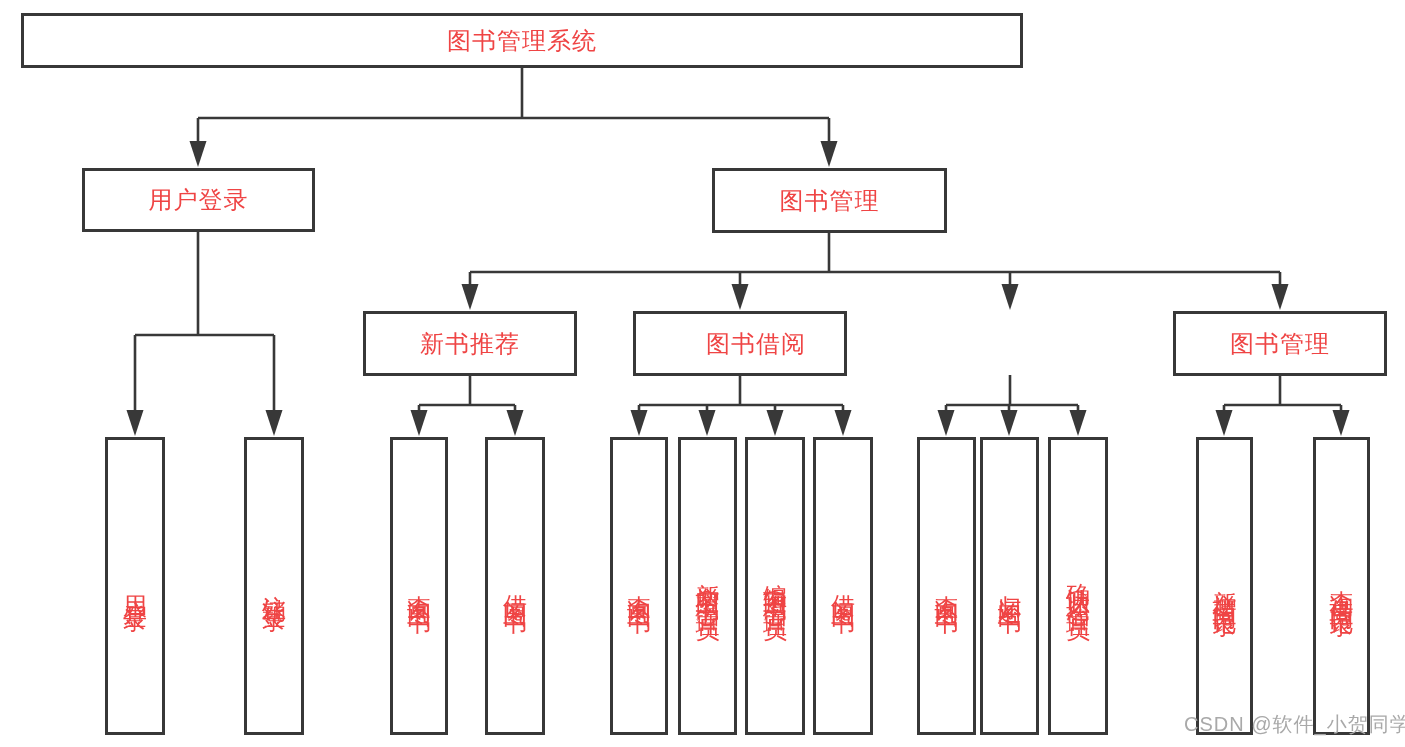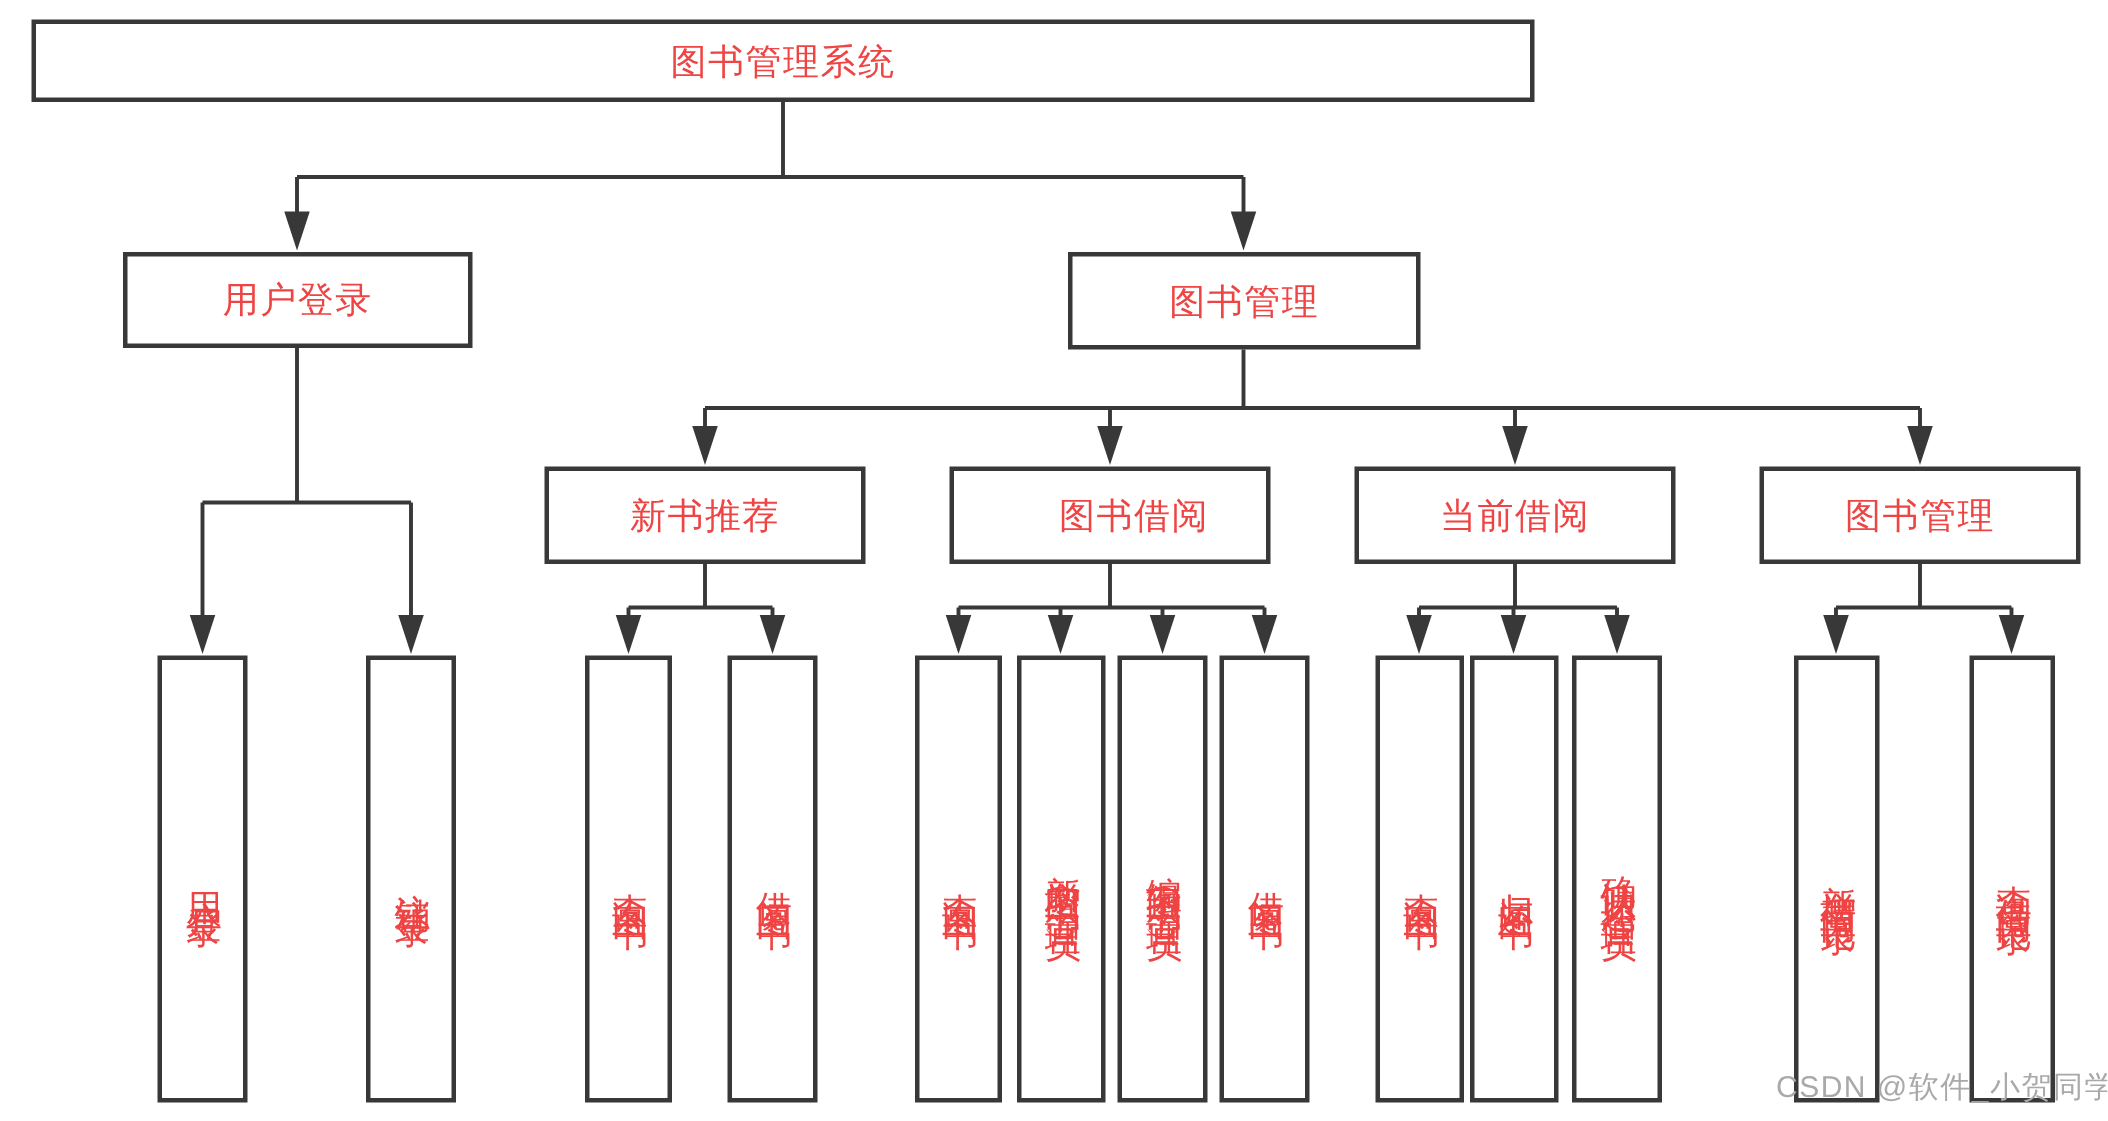--- a/index.html
+++ b/index.html
@@ -107,23 +107,20 @@
   <div class="box" style="left:712px;top:168px;width:235px;height:65px;">
     <span class="hlabel">图书管理</span>
   </div>
 
   <div class="box" style="left:363px;top:311px;width:214px;height:65px;">
     <span class="hlabel">新书推荐</span>
   </div>
   <div class="box" style="left:633px;top:311px;width:214px;height:65px;padding-left:32px;">
     <span class="hlabel">图书借阅</span>
   </div>
-  <div class="box" style="left:903px;top:311px;width:214px;height:65px;">
-    <span class="hlabel">当前借阅</span>
-  </div>
   <div class="box" style="left:1173px;top:311px;width:214px;height:65px;">
     <span class="hlabel">图书管理</span>
   </div>
 
   <div class="box" style="left:105px;top:437px;width:60px;height:298px;">
     <span class="vlabel">用户登录</span>
   </div>
   <div class="box" style="left:244px;top:437px;width:60px;height:298px;">
     <span class="vlabel">注销登录</span>
   </div>

